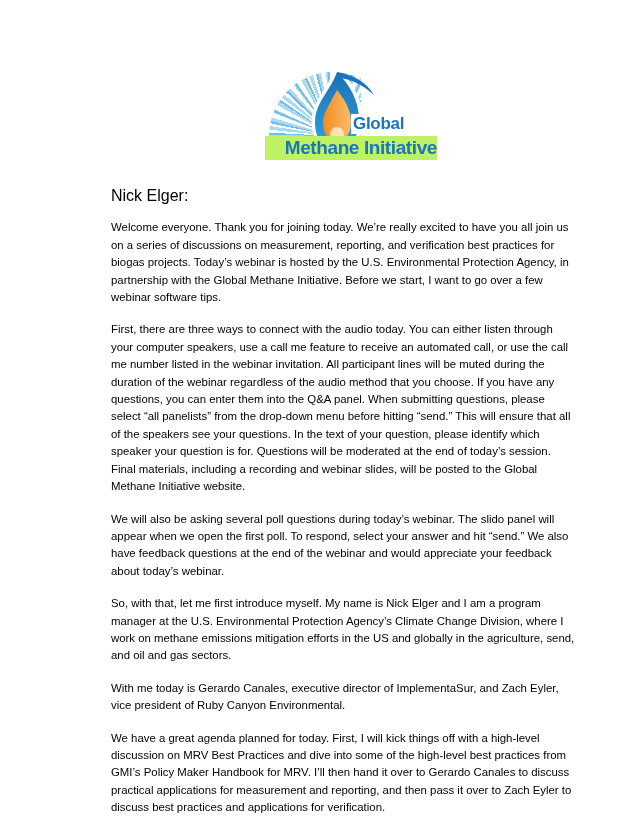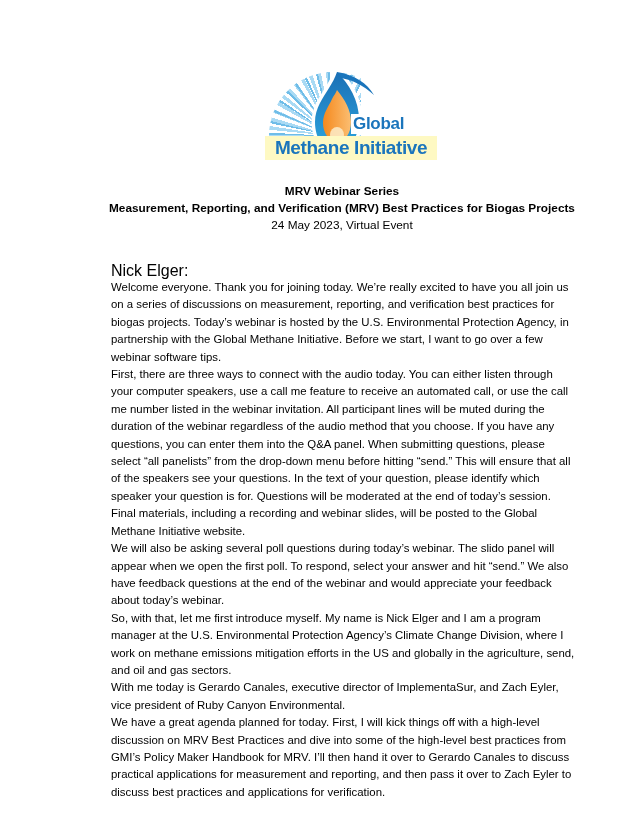--- a/index.html
+++ b/index.html
@@ -61,26 +61,26 @@
     color: #1b75bc;
     background: #fff;
     padding-left: 2px;
     line-height: 20px;
   }
   .logo-word2 {
     position: absolute;
     left: 0;
     top: 66px;
     width: 100%;
-    text-align: center;
+    text-align: right;
     font-size: 19px;
     font-weight: bold;
     letter-spacing: -0.4px;
     color: #1b75bc;
-    background: #fef9c3;
+    background: #bef264;
     line-height: 24px;
   }
 
   
   .title-block {
     margin: 23px auto 0;
     text-align: center;
     width: 480px;
     font-size: 11.8px;
     line-height: 17.2px;
@@ -94,21 +94,21 @@
     margin: 0 64px 0 67px;
     font-size: 11.4px;
     line-height: 17.4px;
   }
   .speaker {
     margin-top: 27px;
     font-weight: normal;
     font-size: 16px;
   }
   .body-text p {
-    margin-top: 0;
+    margin-top: 15px;
   }
 </style>
 </head>
 <body>
 
 <div class="page">
 
   <div class="logo">
     <div class="sunburst"></div>
     <div class="logo-white-cover"></div>
@@ -131,25 +131,20 @@
       <path d="M38,2 C50,14 60,30 60,50 C60,68 50,80 38,82 C24,80 16,68 16,52 C16,38 24,28 30,18 C33,13 36,8 38,2 Z" fill="url(#blueFlame)"></path>
 
       <path d="M38,20 C46,30 52,40 52,52 C52,64 46,71 38,72 C30,71 24,63 24,53 C24,43 30,36 33,29 C35,25 37,23 38,20 Z" fill="url(#orangeFlame)"></path>
 
       <ellipse cx="38" cy="65" rx="7" ry="8" fill="#fdecc9" opacity="0.85"></ellipse>
     </svg>
     <div class="logo-word1">Global</div>
     <div class="logo-word2">Methane Initiative</div>
   </div>
 
-  <div class="title-block">
-    <div class="title-series">MRV Webinar Series</div>
-    <div class="title-event">Measurement, Reporting, and Verification (MRV) Best Practices for Biogas Projects</div>
-    <div class="title-date">24 May 2023, Virtual Event</div>
-  </div>
 
   <div class="body-text">
     <div class="speaker">Nick Elger:</div>
     <p>Welcome everyone. Thank you for joining today. We’re really excited to have you all join us on a series of discussions on measurement, reporting, and verification best practices for biogas projects. Today’s webinar is hosted by the U.S. Environmental Protection Agency, in partnership with the Global Methane Initiative. Before we start, I want to go over a few webinar software tips.</p>
     <p>First, there are three ways to connect with the audio today. You can either listen through your computer speakers, use a call me feature to receive an automated call, or use the call me number listed in the webinar invitation. All participant lines will be muted during the duration of the webinar regardless of the audio method that you choose. If you have any questions, you can enter them into the Q&amp;A panel. When submitting questions, please select “all panelists” from the drop-down menu before hitting “send.” This will ensure that all of the speakers see your questions. In the text of your question, please identify which speaker your question is for. Questions will be moderated at the end of today’s session. Final materials, including a recording and webinar slides, will be posted to the Global Methane Initiative website.</p>
     <p>We will also be asking several poll questions during today’s webinar. The slido panel will appear when we open the first poll. To respond, select your answer and hit “send.” We also have feedback questions at the end of the webinar and would appreciate your feedback about today’s webinar.</p>
     <p>So, with that, let me first introduce myself. My name is Nick Elger and I am a program manager at the U.S. Environmental Protection Agency’s Climate Change Division, where I work on methane emissions mitigation efforts in the US and globally in the agriculture, send, and oil and gas sectors.</p>
     <p>With me today is Gerardo Canales, executive director of ImplementaSur, and Zach Eyler, vice president of Ruby Canyon Environmental.</p>
     <p>We have a great agenda planned for today.  First, I will kick things off with a high-level discussion on MRV Best Practices and dive into some of the high-level best practices from GMI’s Policy Maker Handbook for MRV.  I’ll then hand it over to Gerardo Canales to discuss practical applications for measurement and reporting, and then pass it over to Zach Eyler to discuss best practices and applications for verification.</p>
   </div>

